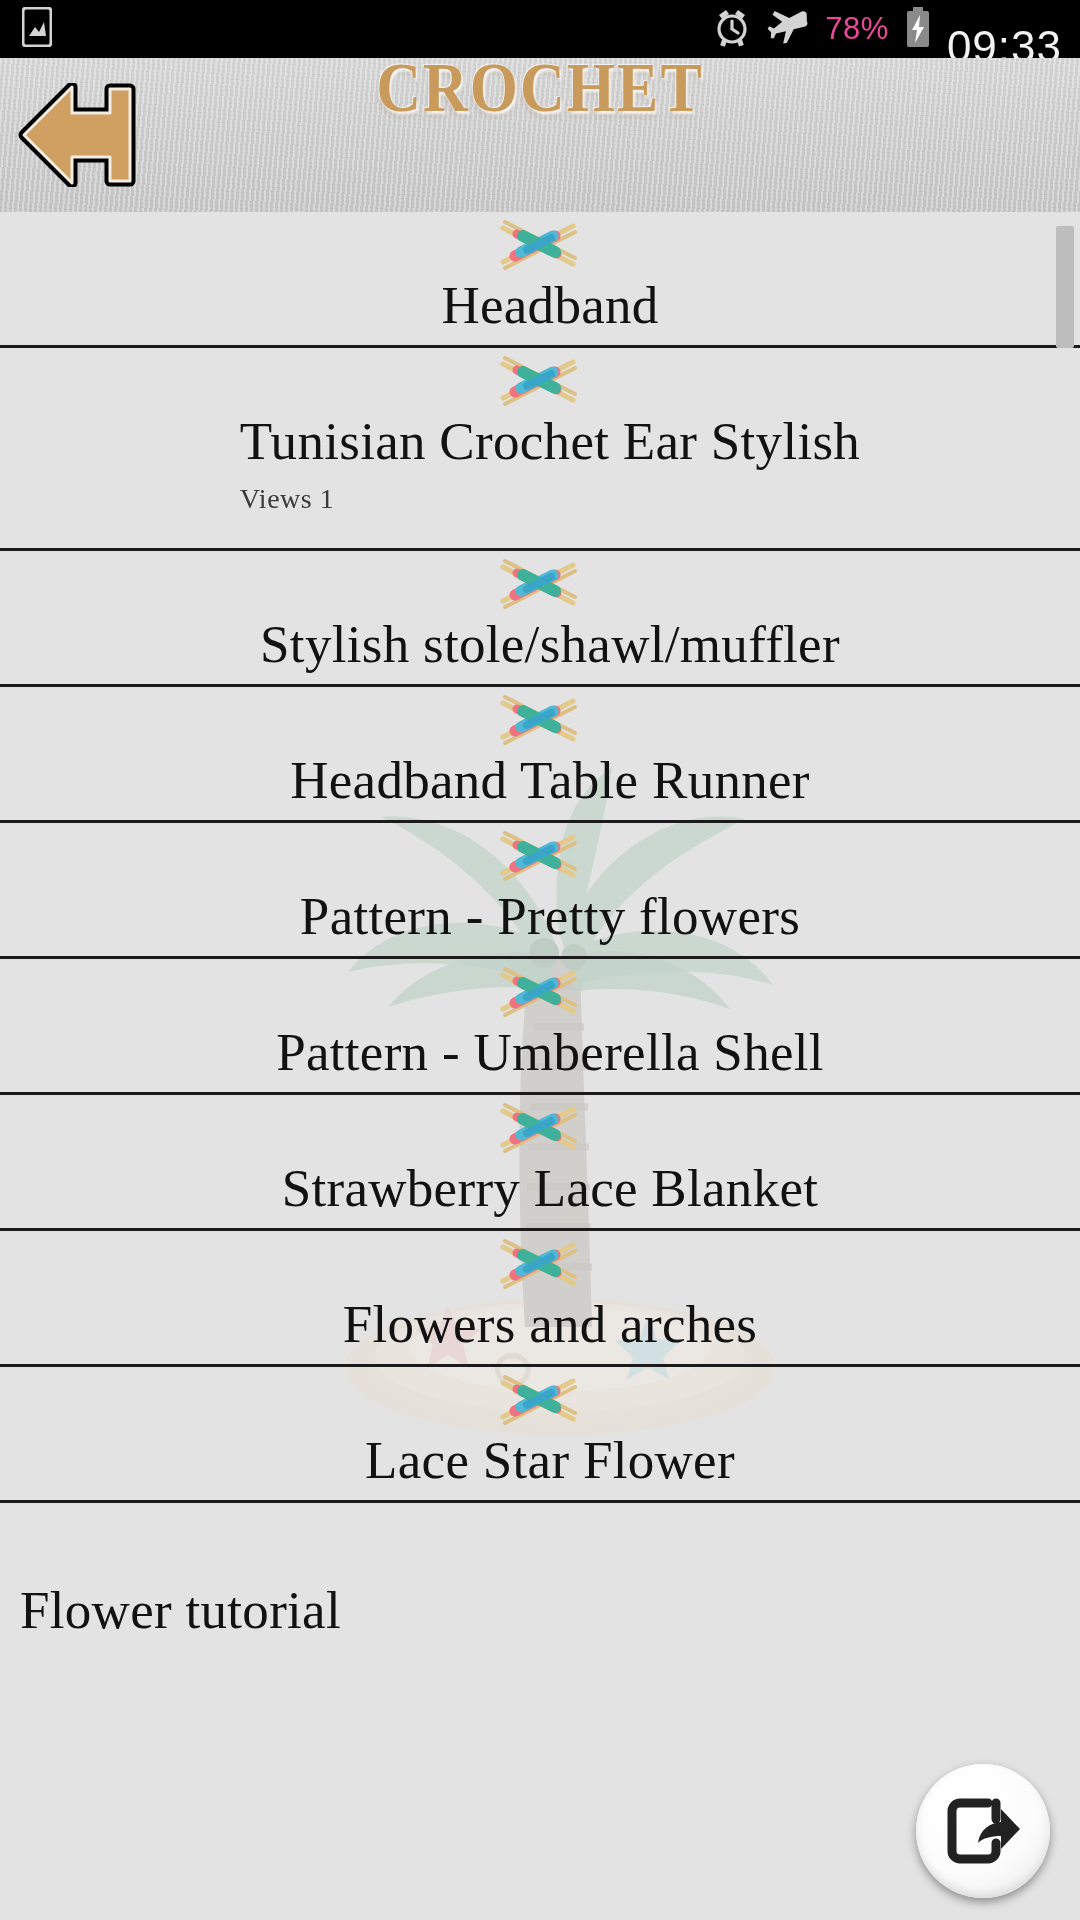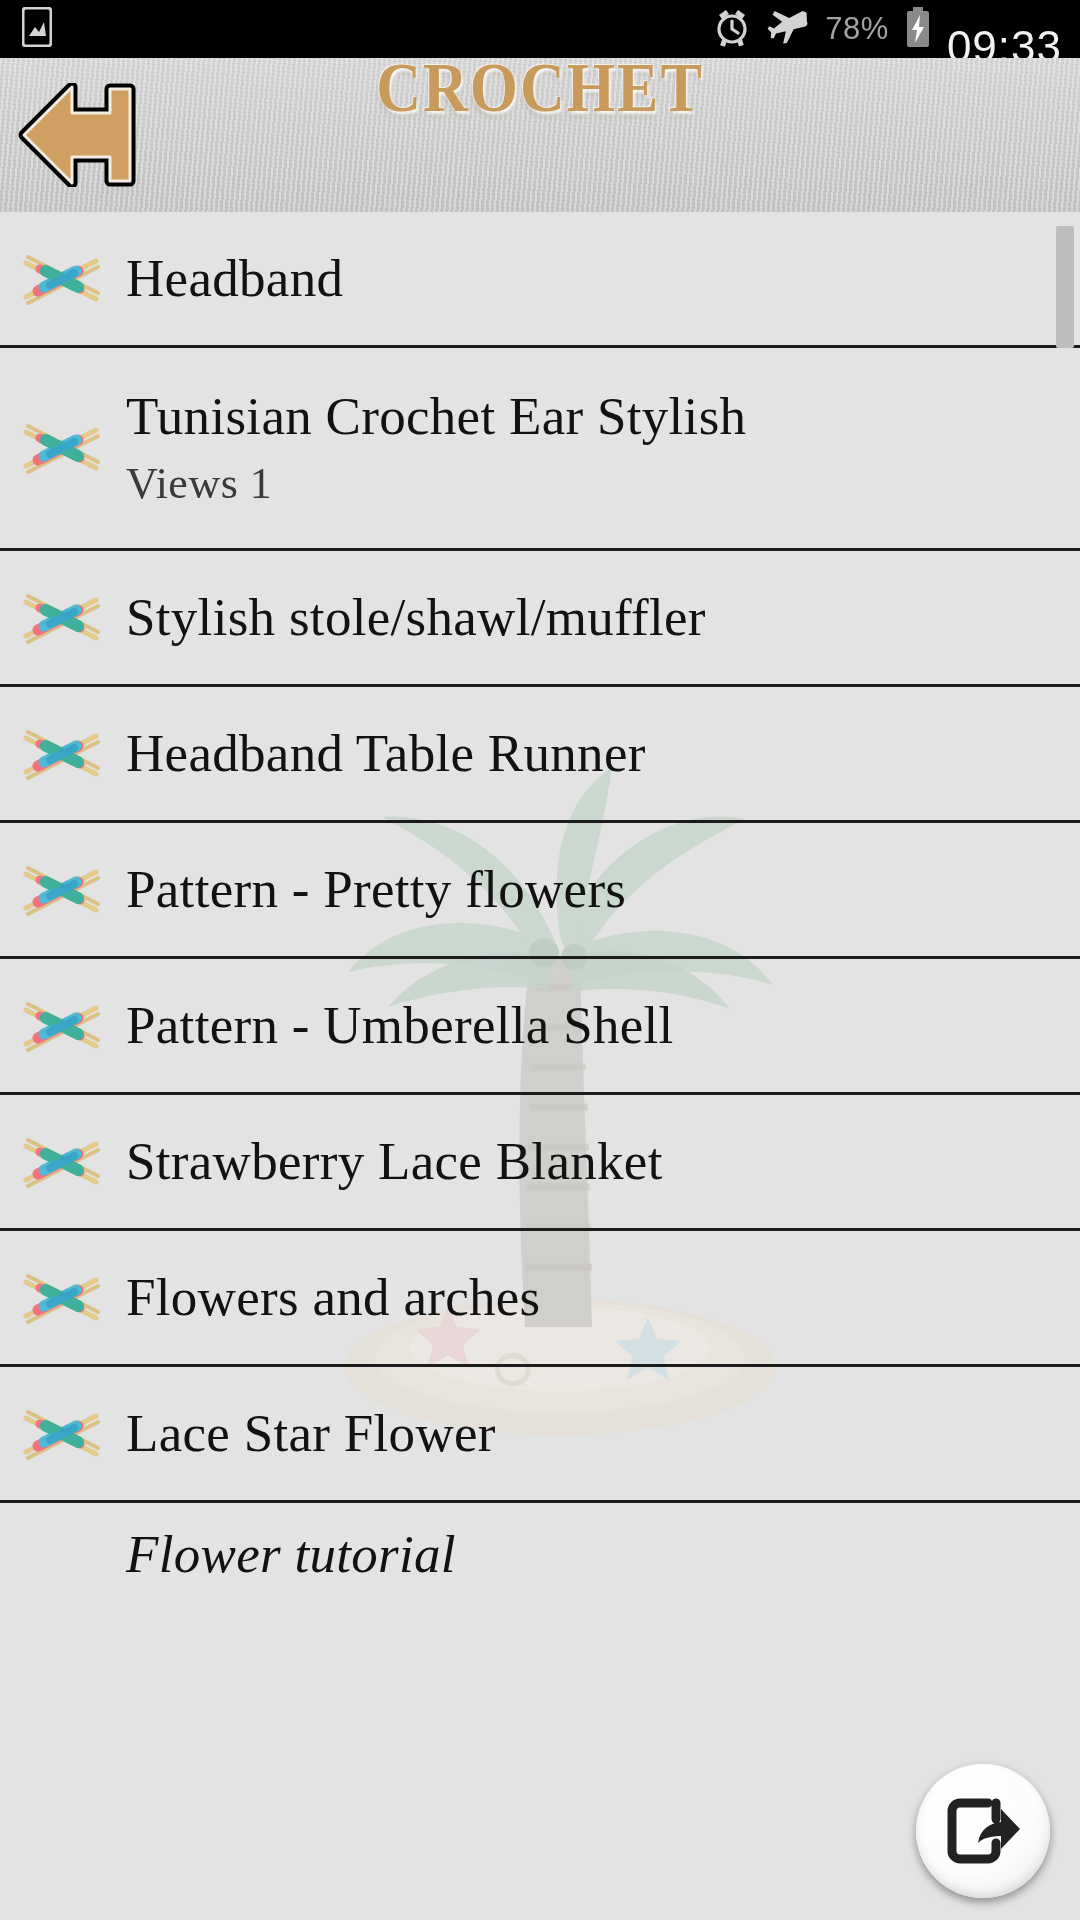--- a/index.html
+++ b/index.html
@@ -13,21 +13,21 @@
 
   
   .statusbar {
     position:relative; height:58px; background:#000; color:#d8d8d8;
     display:flex; align-items:center; padding:0 18px 0 22px;
     font-family:"Liberation Sans", sans-serif;
   }
   .sb-left { display:flex; align-items:center; gap:14px; }
   .sb-right { margin-left:auto; display:flex; align-items:center; gap:16px; }
   .sb-icon { display:block; }
-  .sb-battery-text { font-size:31px; letter-spacing:0.5px; color:#a3a3a3; font-weight:400; }
+  .sb-battery-text { font-size:31px; letter-spacing:0.5px; color:#ec4899; font-weight:400; }
   .sb-clock { font-size:44px; letter-spacing:1px; color:#f2f2f2; font-weight:400; line-height:1; padding-bottom:3px;margin-top:39px;}
 
   
   .header {
     position:relative; height:154px;
     background:
       linear-gradient(180deg,#d4d4d4 0%, #cdcdcd 40%, #c4c4c4 100%);
     display:flex; justify-content:center;
     overflow:hidden;
   }
@@ -59,36 +59,37 @@
   .bg-photo svg { position:absolute; left:330px; top:545px; width:460px; height:700px; opacity:.42; }
 
   .list { position:relative; z-index:1; }
   .row {
     position:relative;
     display:flex; align-items:center;
     border-bottom:3px solid #1b1b1b;
     padding-left:20px;
     min-height:136px;
     cursor:pointer;
+    flex-direction:column;
   }
   .row.tall { min-height:203px; }
   .row.first { min-height:136px; }
   .row-icon { flex:0 0 auto; width:84px; height:64px; margin-right:22px; }
   .row-text { display:flex; flex-direction:column; justify-content:center; }
   .row-title {
     font-family:"Liberation Serif", serif;
     font-size:53px; color:#121212; line-height:1.12;
     letter-spacing:.3px; white-space:nowrap;
   }
   .row-sub {
     font-family:"Liberation Serif", serif;
-    font-size:44px; color:#3a3a3a; margin-top:12px; letter-spacing:.5px;
+    font-size:28px; color:#3a3a3a; margin-top:12px; letter-spacing:.5px;
   }
   .row.clipped { min-height:80px; border-bottom:none; align-items:flex-start; overflow:hidden; }
-  .row.clipped .row-title { margin-top:22px;font-style:italic; }
+  .row.clipped .row-title { margin-top:14px; }
 
   
   .scrollbar {
     position:absolute; right:6px; top:14px; width:18px; height:122px;
     background:#bdbdbd; border-radius:2px; z-index:4;
   }
 
   
   .fab {
     position:absolute; right:30px; bottom:22px;

